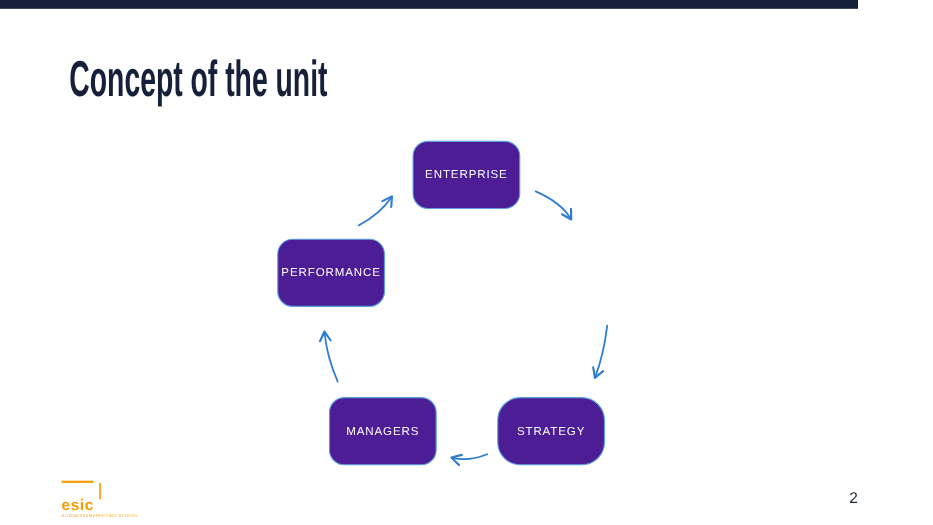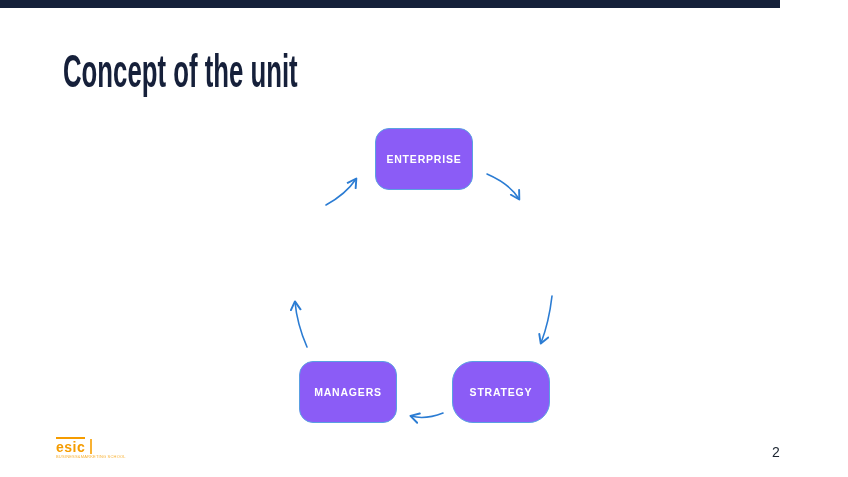--- a/index.html
+++ b/index.html
@@ -33,29 +33,29 @@
     white-space: nowrap;
     transform: scaleX(0.56);
     transform-origin: left top;
     letter-spacing: 0px;
   }
 
   .node {
     position: absolute;
     width: 98px;
     height: 62px;
-    background: #8b5cf6;
+    background: #4c1d95;
     border: 1px solid #5aa0e2;
     border-radius: 14px;
     display: flex;
     align-items: center;
     justify-content: center;
     color: #ffffff;
     font-size: 10.5px;
-    font-weight: 700;
+    font-weight: 400;
     letter-spacing: 0.8px;
     text-align: center;
   }
 
   .node-enterprise  { left: 375px; top: 128px; }
   .node-profit      { left: 498px; top: 217px; }
   .node-strategy    { left: 452px; top: 361px; border-radius: 21px; }
   .node-managers    { left: 299px; top: 361px; }
   .node-performance { left: 252px; top: 217px; }
 
@@ -73,21 +73,21 @@
     top: 437px;
     color: #f59c00;
     line-height: 1;
   }
   .logo-row { display: flex; align-items: flex-start; }
   .logo-word {
     font-size: 14px;
     font-weight: 700;
     letter-spacing: 0.5px;
     border-top: 2px solid #f59c00;
-    padding-top: 1px;
+    padding-top: 13px;
   }
   .logo-divider {
     width: 2px;
     height: 15px;
     background: #f8b133;
     margin-left: 5px;
     margin-top: 2px;
   }
   .logo-sub {
     font-size: 4px;
@@ -135,20 +135,23 @@
 
 
   <div class="node node-strategy">
     <span>STRATEGY</span>
   </div>
 
   <div class="node node-managers">
     <span>MANAGERS</span>
   </div>
 
+  <div class="node node-performance">
+    <span>PERFORMANCE</span>
+  </div>
 
   <div class="footer-logo">
     <div class="logo-row">
       <span class="logo-word">esic</span>
       <span class="logo-divider"></span>
     </div>
     <div class="logo-sub">BUSINESS&amp;MARKETING SCHOOL</div>
   </div>
 
   <div class="page-number">2</div>

